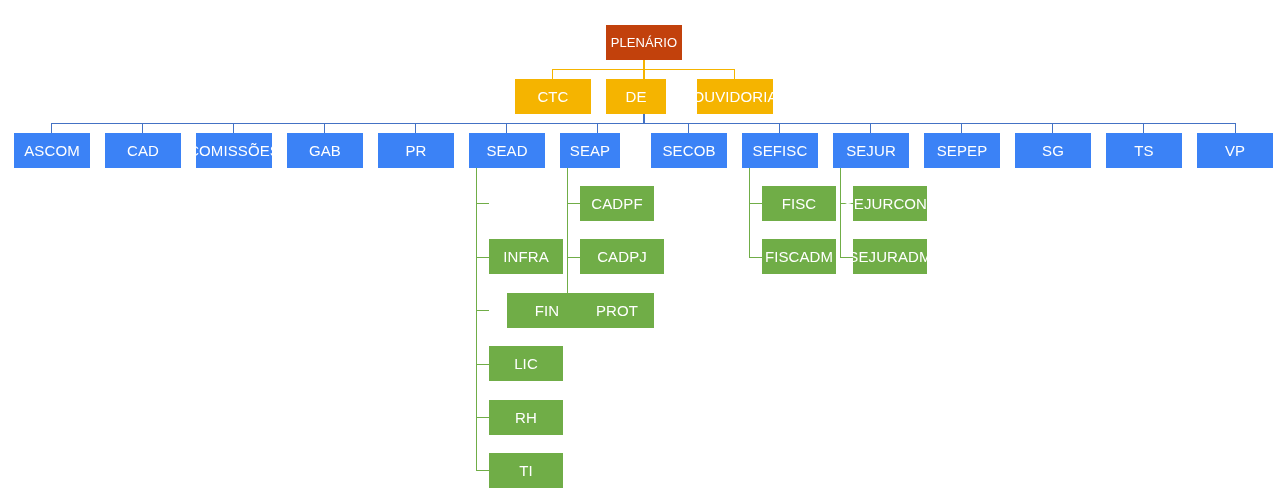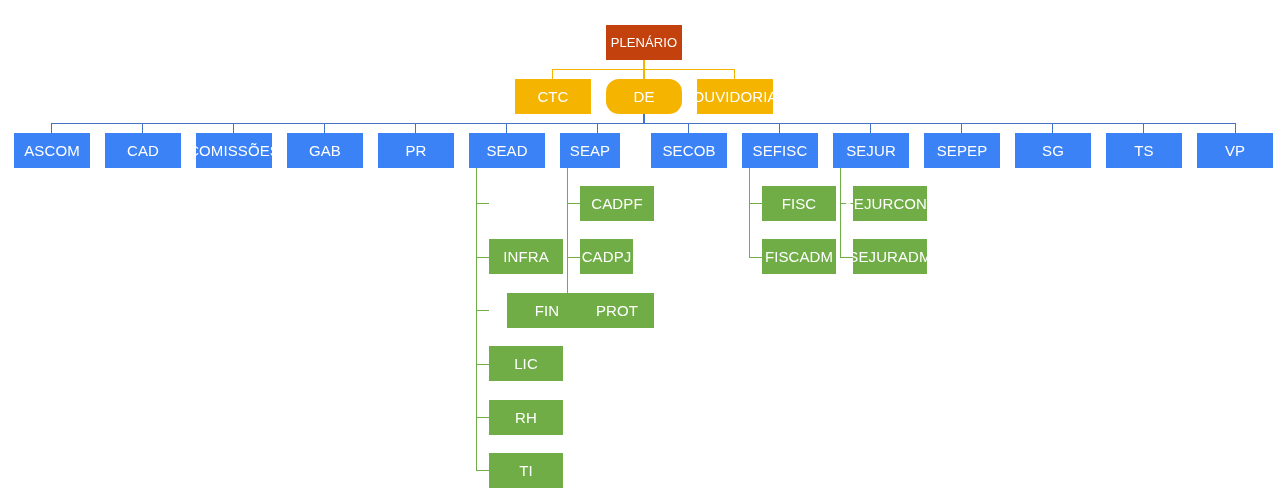--- a/index.html
+++ b/index.html
@@ -103,21 +103,21 @@
   <div class="connector h c-green" style="left:840px; top:203px; width:13px;"></div>
   <div class="connector h c-green" style="left:840px; top:257px; width:13px;"></div>
 
   <div class="node lvl-root" style="left:606px; top:25px; width:76px; height:35px;">
     <span>PLENÁRIO</span>
   </div>
 
   <div class="node lvl-yellow" style="left:515px; top:79px; width:76px; height:35px;">
     <span>CTC</span>
   </div>
-  <div class="node lvl-yellow" style="left:606px; top:79px; width:76px; height:35px;border-radius:13px;">
+  <div class="node lvl-yellow" style="left:606px; top:79px; width:60px; height:35px;">
     <span>DE</span>
   </div>
   <div class="node lvl-yellow" style="left:697px; top:79px; width:76px; height:35px;">
     <span>OUVIDORIA</span>
   </div>
 
   <div class="node lvl-blue" style="left:14px; top:133px; width:76px; height:35px;">
     <span>ASCOM</span>
   </div>
   <div class="node lvl-blue" style="left:105px; top:133px; width:76px; height:35px;">
@@ -172,21 +172,21 @@
   <div class="node lvl-green" style="left:489px; top:400px; width:74px; height:35px;">
     <span>RH</span>
   </div>
   <div class="node lvl-green" style="left:489px; top:453px; width:74px; height:35px;">
     <span>TI</span>
   </div>
 
   <div class="node lvl-green" style="left:580px; top:186px; width:74px; height:35px;">
     <span>CADPF</span>
   </div>
-  <div class="node lvl-green" style="left:580px; top:239px; width:53px; height:35px;">
+  <div class="node lvl-green" style="left:580px; top:239px; width:84px; height:35px;">
     <span>CADPJ</span>
   </div>
   <div class="node lvl-green" style="left:580px; top:293px; width:74px; height:35px;">
     <span>PROT</span>
   </div>
 
   <div class="node lvl-green" style="left:762px; top:186px; width:74px; height:35px;">
     <span>FISC</span>
   </div>
   <div class="node lvl-green" style="left:762px; top:239px; width:74px; height:35px;">

